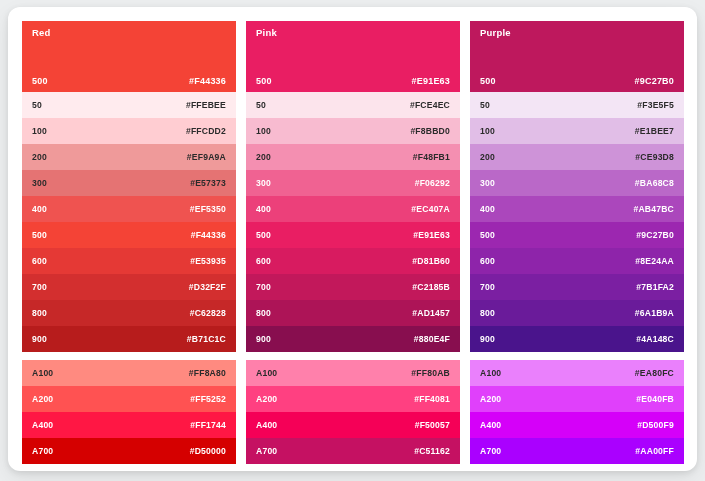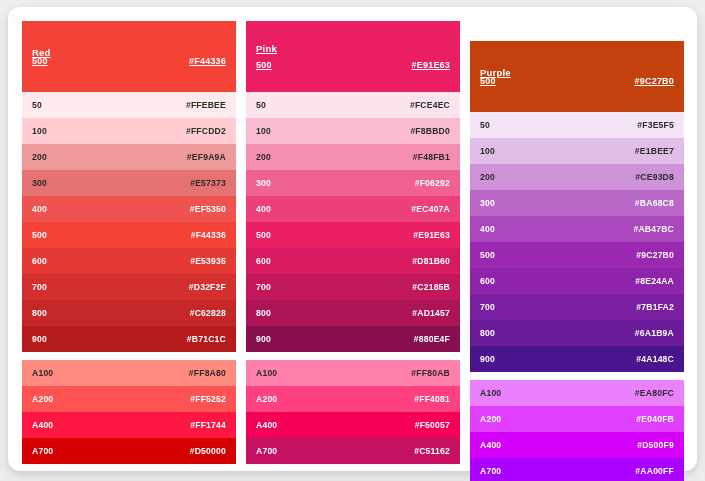--- a/index.html
+++ b/index.html
@@ -43,22 +43,21 @@
   }
 
   
   .swatch-header {
     position: relative;
     height: 71px;
     flex: 0 0 71px;
     padding: 7px 10px 6px 10px;
     display: flex;
     flex-direction: column;
-    justify-content: center;
-    text-decoration: underline;
+    justify-content: space-between;
   }
 
   .header-name {
     font-size: 9.5px;
     font-weight: bold;
     letter-spacing: 0.2px;
     line-height: 1;
   }
 
   .header-row {
@@ -240,21 +239,21 @@
             <span class="tone">A400</span>
             <span class="hex">#F50057</span>
           </div>
           <div class="swatch-row text-light" style="background: rgb(197, 17, 98);">
             <span class="tone">A700</span>
             <span class="hex">#C51162</span>
           </div>
         </div>
       </div>
       <div class="palette-column">
-        <div class="swatch-header text-light" style="background: #c2410c; margin-top: 20px;">
+        <div class="swatch-header text-light" style="background: #be185d;">
           <div class="header-name">Purple</div>
           <div class="header-row">
             <span>500</span>
             <span class="header-hex">#9C27B0</span>
           </div>
         </div>
         <div class="swatch-list main-list">
           <div class="swatch-row text-dark" style="background: rgb(243, 229, 245);">
             <span class="tone">50</span>
             <span class="hex">#F3E5F5</span>

